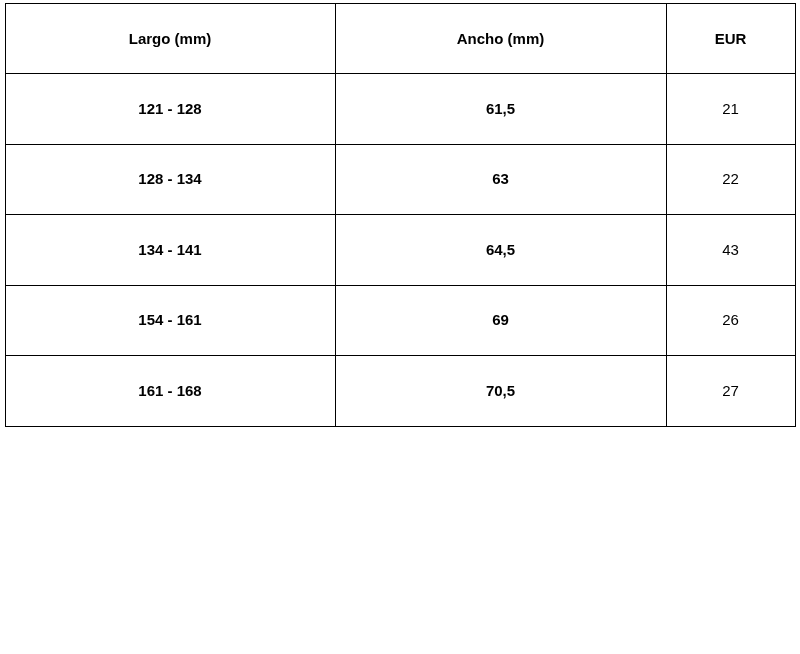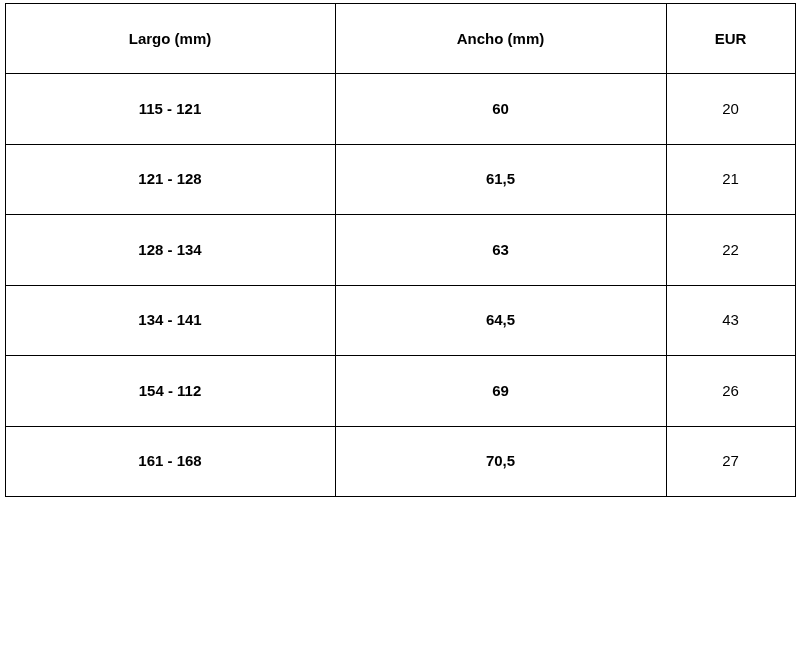--- a/index.html
+++ b/index.html
@@ -70,41 +70,36 @@
     </colgroup>
     <thead>
       <tr>
         <th>Largo (mm)</th>
         <th>Ancho (mm)</th>
         <th>EUR</th>
       </tr>
     </thead>
     <tbody>
       <tr>
-        <td class="cell-largo">115 - 121</td>
-        <td class="cell-ancho">60</td>
-        <td class="cell-eur">20</td>
-      </tr>
-      <tr>
         <td class="cell-largo">121 - 128</td>
         <td class="cell-ancho">61,5</td>
         <td class="cell-eur">21</td>
       </tr>
       <tr>
         <td class="cell-largo">128 - 134</td>
         <td class="cell-ancho">63</td>
         <td class="cell-eur">22</td>
       </tr>
       <tr>
         <td class="cell-largo">134 - 141</td>
         <td class="cell-ancho">64,5</td>
         <td class="cell-eur">43</td>
       </tr>
       <tr>
-        <td class="cell-largo">154 - 112</td>
+        <td class="cell-largo">154 - 161</td>
         <td class="cell-ancho">69</td>
         <td class="cell-eur">26</td>
       </tr>
       <tr>
         <td class="cell-largo">161 - 168</td>
         <td class="cell-ancho">70,5</td>
         <td class="cell-eur">27</td>
       </tr>
     </tbody>
   </table>

